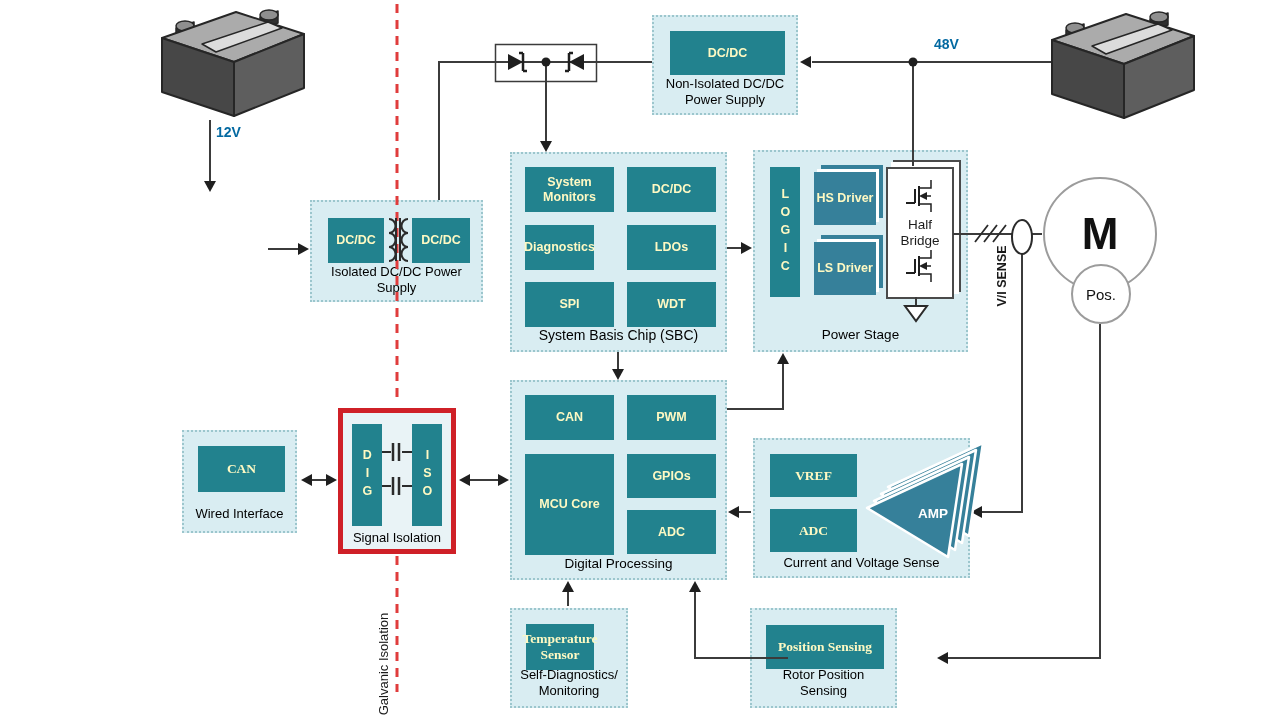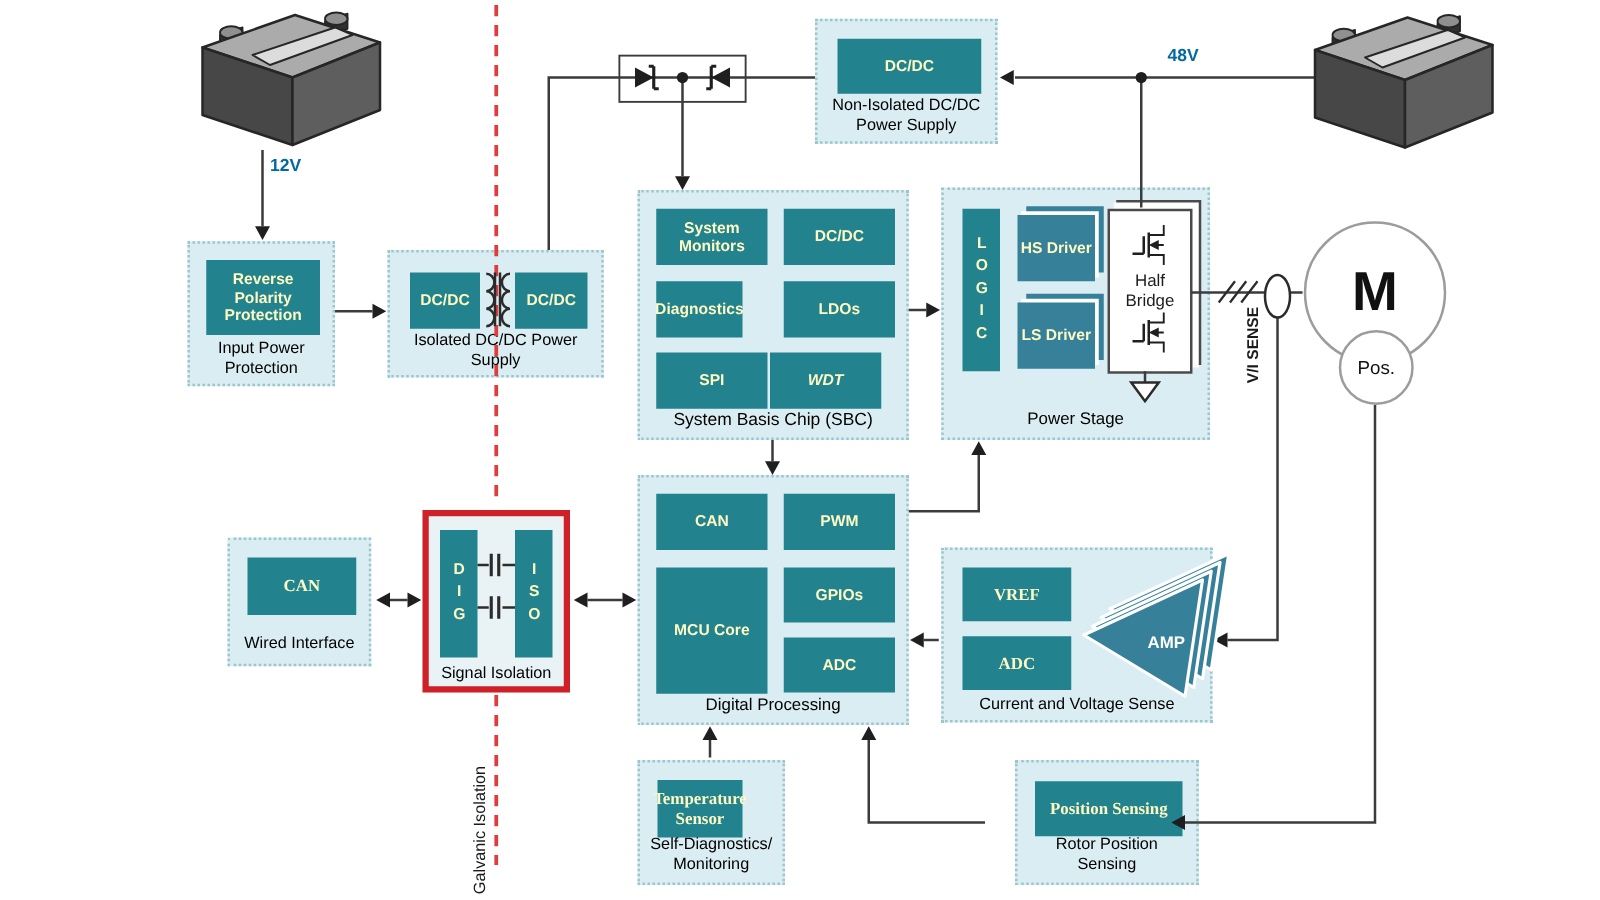--- a/index.html
+++ b/index.html
@@ -21,43 +21,39 @@
           display:flex;align-items:center;justify-content:center;box-sizing:border-box;z-index:6;color:#111;}
   .rot{position:absolute;text-align:center;transform:rotate(-90deg);color:#1a1a1a;white-space:nowrap;}
   .volt{position:absolute;font-size:14px;font-weight:bold;color:#0369a1;}
   svg.wires{position:absolute;left:0;top:0;z-index:5;pointer-events:none;}
 </style>
 </head>
 <body>
 
 <div id="stage">
 
-  <div class="cont" style="left:150px;top:193px;width:118px;height:116px;">
-    <div class="blk" style="left:13px;top:13px;width:91px;height:60px;">Reverse Polarity Protection</div>
-    <div class="lbl" style="bottom:5px;padding:0 6px;">Input Power Protection</div>
-  </div>
 
   <div class="cont" style="left:310px;top:200px;width:173px;height:102px;">
     <div class="blk" style="left:16px;top:16px;width:56px;height:45px;">DC/DC</div>
     <div class="blk" style="left:100px;top:16px;width:58px;height:45px;">DC/DC</div>
     <div class="lbl" style="bottom:4px;">Isolated DC/DC Power Supply</div>
   </div>
 
   <div class="cont" style="left:652px;top:15px;width:146px;height:100px;">
     <div class="blk" style="left:16px;top:14px;width:115px;height:44px;">DC/DC</div>
     <div class="lbl" style="bottom:5px;">Non-Isolated DC/DC Power Supply</div>
   </div>
 
   <div class="cont" style="left:510px;top:152px;width:217px;height:200px;">
     <div class="blk" style="left:13px;top:13px;width:89px;height:45px;">System Monitors</div>
     <div class="blk" style="left:115px;top:13px;width:89px;height:45px;">DC/DC</div>
     <div class="blk" style="left:13px;top:71px;width:69px;height:45px;">Diagnostics</div>
     <div class="blk" style="left:115px;top:71px;width:89px;height:45px;">LDOs</div>
     <div class="blk" style="left:13px;top:128px;width:89px;height:45px;">SPI</div>
-    <div class="blk" style="left:104px;top:128px;width:89px;height:45px;font-style:italic;">WDT</div>
+    <div class="blk" style="left:115px;top:128px;width:89px;height:45px;">WDT</div>
     <div class="lbl" style="bottom:6px;font-size:14px;">System Basis Chip (SBC)</div>
   </div>
 
   <div class="cont" style="left:753px;top:150px;width:215px;height:202px;">
     <div class="blk vblk" style="left:15px;top:15px;width:30px;height:130px;">LOGIC</div>
     <div class="blk stackteal" style="left:59px;top:20px;width:62px;height:53px;">HS Driver</div>
     <div class="blk stackteal" style="left:59px;top:90px;width:62px;height:53px;">LS Driver</div>
     <div class="whitebox" style="left:131px;top:15px;width:68px;height:132px;padding:0 4px;">Half Bridge</div>
     <div class="lbl" style="bottom:7px;font-size:13.5px;">Power Stage</div>
   </div>
@@ -86,21 +82,21 @@
     <div class="blk vblk" style="left:9px;top:11px;width:30px;height:102px;">DIG</div>
     <div class="blk vblk" style="left:69px;top:11px;width:30px;height:102px;">ISO</div>
     <div class="lbl" style="bottom:3px;">Signal Isolation</div>
   </div>
 
   <div class="cont" style="left:510px;top:608px;width:118px;height:100px;">
     <div class="blk serif" style="left:14px;top:14px;width:68px;height:46px;">Temperature Sensor</div>
     <div class="lbl" style="bottom:7px;">Self-Diagnostics/ Monitoring</div>
   </div>
 
-  <div class="cont" style="left:812px;top:608px;width:147px;height:100px;padding-left:22px;">
+  <div class="cont" style="left:750px;top:608px;width:147px;height:100px;padding-left:22px;">
     <div class="blk serif" style="left:14px;top:15px;width:118px;height:44px;">Position Sensing</div>
     <div class="lbl" style="bottom:7px;padding:0 14px;">Rotor Position Sensing</div>
   </div>
 
   <div class="circle" style="left:1043px;top:177px;width:114px;height:114px;font-size:44px;font-weight:bold;">M</div>
   <div class="circle" style="left:1071px;top:264px;width:60px;height:60px;font-size:15px;">Pos.</div>
 
   <div class="volt" style="left:216px;top:124px;">12V</div>
   <div class="volt" style="left:934px;top:36px;">48V</div>
 

